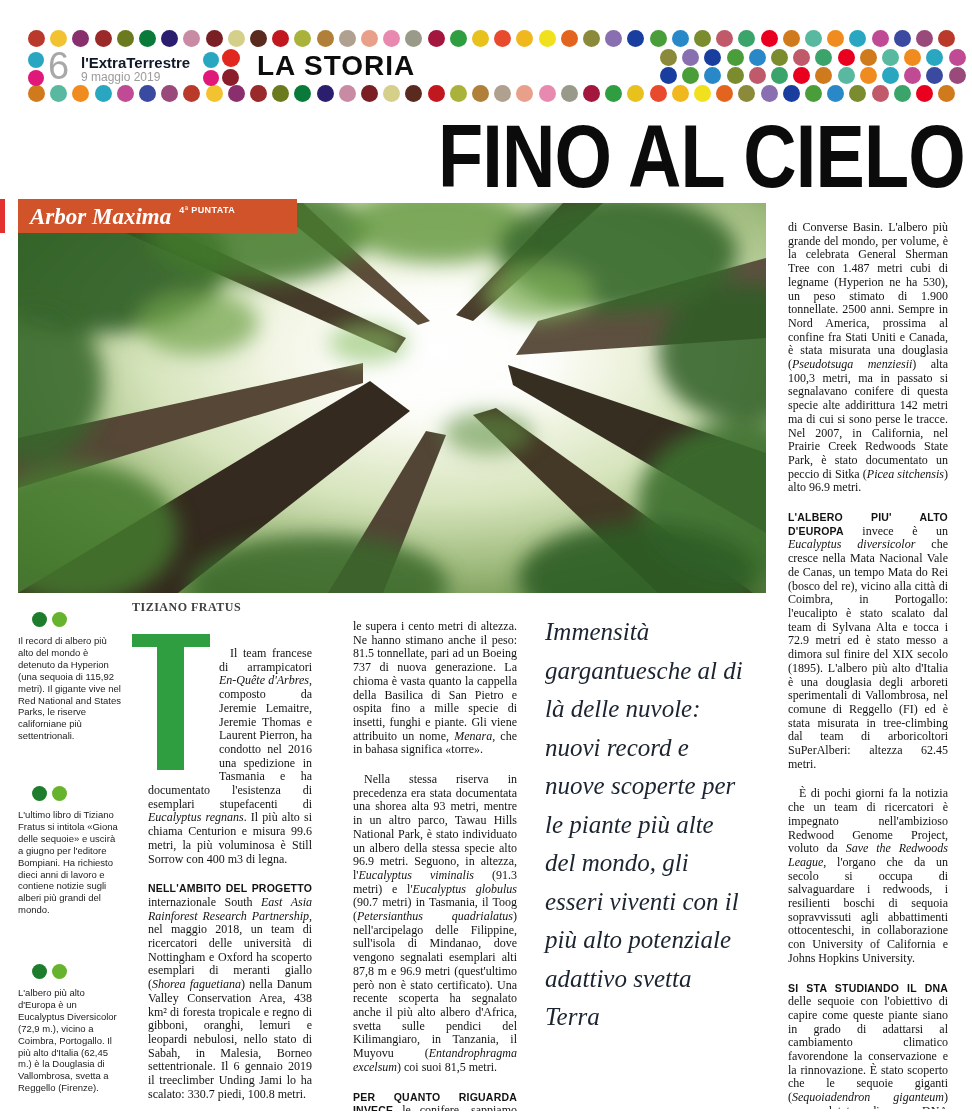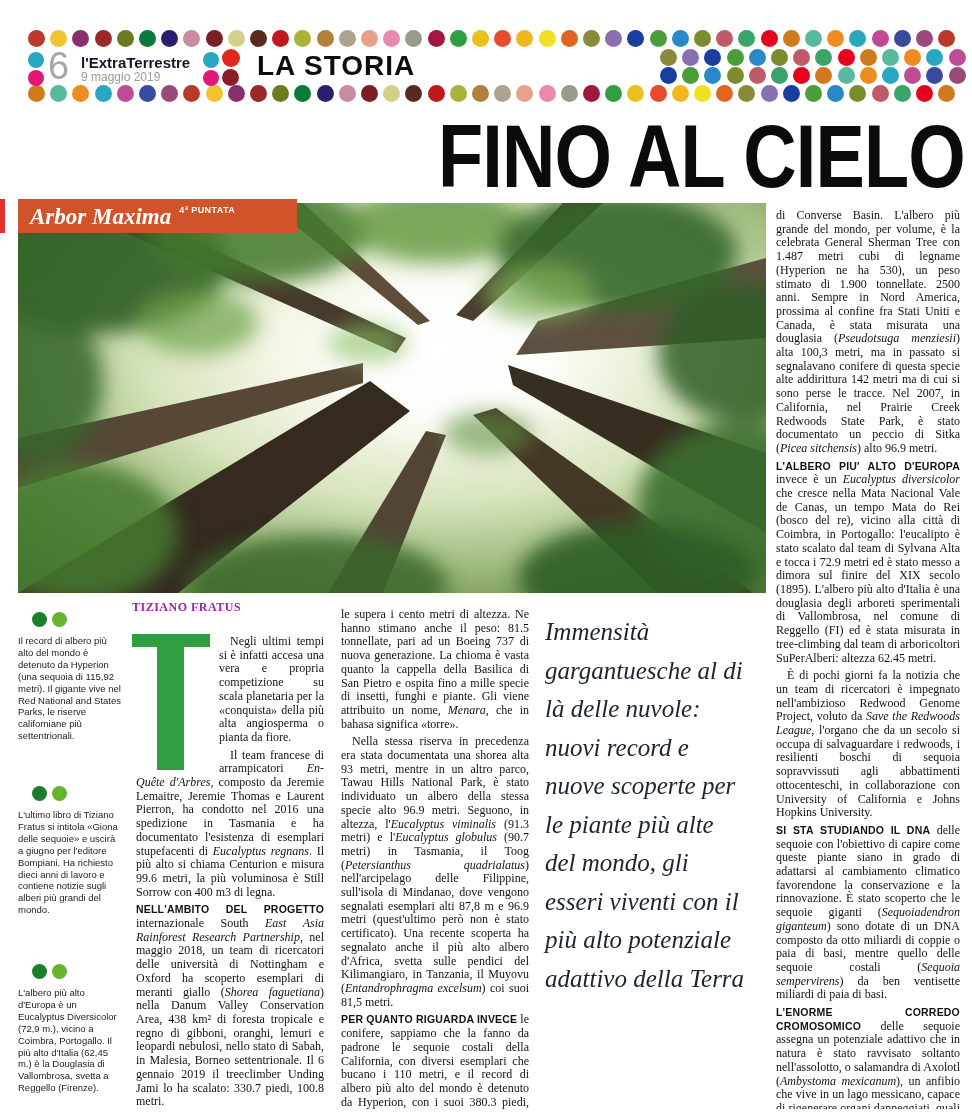--- a/index.html
+++ b/index.html
@@ -24,23 +24,23 @@
   .banner{position:absolute;left:18px;top:199px;width:279px;height:34px;display:flex;align-items:center;
           padding-left:12px;box-sizing:border-box;z-index:3}
   .bname{font:italic 700 23px/1 "Liberation Serif",serif;color:#fff}
   .bep{font:700 9px/1 "Liberation Sans",sans-serif;color:#fff;margin:-12px 0 0 8px;letter-spacing:.4px}
   
   .note{position:absolute;left:18px;width:105px;font-family:Liberation Sans, sans-serif}
   .ndots{display:flex;gap:5px;margin-left:14px}
   .sdot{width:15px;height:15px;border-radius:50%;display:inline-block}
   .note p{margin:8px 0 0;font-size:9.5px;line-height:11.9px;color:#222}
   
-  .byline{position:absolute;left:132px;top:601px;font:700 12px/1 "Liberation Serif",serif;letter-spacing:.5px;color:#a21caf}
+  .byline{position:absolute;left:132px;top:601px;font:700 12px/1 "Liberation Serif",serif;letter-spacing:.5px;color:#404040}
   .col{position:absolute;text-align:justify;font-size:12px;line-height:13.7px;overflow:hidden;color:#121212}
-  .col p{margin:4px}
+  .col p{margin:16px}
   .col p.ind{text-indent:11px}
   b.ld{font-family:"Liberation Sans",sans-serif;font-weight:700;font-size:10.5px;letter-spacing:.2px}
   .c1{left:132px;top:631px;width:196px;height:480px}
   .c2{left:337px;top:604px;width:196px;height:507px}
   .c3{left:772px;top:205px;width:192px;height:904px}
   .dcap{float:left;margin:3px 9px 2px 0}
   .quote{position:absolute;left:545px;top:613px;width:204px;
          font:italic 400 25px/38.5px "Liberation Serif",serif}
 </style>
 </head>
@@ -255,34 +255,33 @@
 
   <div class="byline">TIZIANO FRATUS</div>
 
   <div class="col c1">
     <svg class="dcap" width="78" height="136" viewBox="0 0 78 136">
       <g fill="#2f9e41">
         <rect x="0" y="0" width="78" height="13"></rect>
         <rect x="25" y="0" width="27" height="136"></rect>
       </g>
     </svg>
-    <p class="ind">Negli ultimi tempi si è infatti accesa una vera e propria competizione su scala planetaria per la «conquista» della più alta angiosperma o pianta da fiore.</p>
     <p class="ind">Il team francese di arrampicatori <i>En-Quête d'Arbres</i>, composto da Jeremie Lemaitre, Jeremie Thomas e Laurent Pierron, ha condotto nel 2016 una spedizione in Tasmania e ha documentato l'esistenza di esemplari stupefacenti di <i>Eucalyptus regnans</i>. Il più alto si chiama Centurion e misura 99.6 metri, la più voluminosa è Still Sorrow con 400 m3 di legna.</p>
     <p><b class="ld">NELL'AMBITO DEL PROGETTO</b> internazionale South <i>East Asia Rainforest Research Partnership</i>, nel maggio 2018, un team di ricercatori delle università di Nottingham e Oxford ha scoperto esemplari di meranti giallo (<i>Shorea faguetiana</i>) nella Danum Valley Conservation Area, 438 km² di foresta tropicale e regno di gibboni, oranghi, lemuri e leopardi nebulosi, nello stato di Sabah, in Malesia, Borneo settentrionale. Il 6 gennaio 2019 il treeclimber Unding Jami lo ha scalato: 330.7 piedi, 100.8 metri.</p>
 
   </div>
 
   <div class="col c2">
     <p>le supera i cento metri di altezza. Ne hanno stimano anche il peso: 81.5 tonnellate, pari ad un Boeing 737 di nuova generazione. La chioma è vasta quanto la cappella della Basilica di San Pietro e ospita fino a mille specie di insetti, funghi e piante. Gli viene attribuito un nome, <i>Menara</i>, che in bahasa significa «torre».</p>
     <p class="ind">Nella stessa riserva in precedenza era stata documentata una shorea alta 93 metri, mentre in un altro parco, Tawau Hills National Park, è stato individuato un albero della stessa specie alto 96.9 metri. Seguono, in altezza, l'<i>Eucalyptus viminalis</i> (91.3 metri) e l'<i>Eucalyptus globulus</i> (90.7 metri) in Tasmania, il Toog (<i>Petersianthus quadrialatus</i>) nell'arcipelago delle Filippine, sull'isola di Mindanao, dove vengono segnalati esemplari alti 87,8 m e 96.9 metri (quest'ultimo però non è stato certificato). Una recente scoperta ha segnalato anche il più alto albero d'Africa, svetta sulle pendici del Kilimangiaro, in Tanzania, il Muyovu (<i>Entandrophragma excelsum</i>) coi suoi 81,5 metri.</p>
     <p><b class="ld">PER QUANTO RIGUARDA INVECE</b> le conifere, sappiamo che la fanno da padrone le sequoie costali della California, con diversi esemplari che bucano i 110 metri, e il record di albero più alto del mondo è detenuto da Hyperion, con i suoi 380.3 piedi, ovvero 115.92 metri; questo titano cresce nei Redwood National and States Parks, le riserve californiane più settentrionali.</p>
 
   </div>
 
-  <div class="quote" style="color: rgb(27, 36, 48);">Immensità gargantuesche al di là delle nuvole: nuovi record e nuove scoperte per le piante più alte del mondo, gli esseri viventi con il più alto potenziale adattivo della Terra</div>
+  <div class="quote" style="color: rgb(27, 36, 48);">Immensità gargantuesche al di là delle nuvole: nuovi record e nuove scoperte per le piante più alte del mondo, gli esseri viventi con il più alto potenziale adattivo svetta Terra</div>
 
   <div class="col c3">
     <p>di Converse Basin. L'albero più grande del mondo, per volume, è la celebrata General Sherman Tree con 1.487 metri cubi di legname (Hyperion ne ha 530), un peso stimato di 1.900 tonnellate. 2500 anni. Sempre in Nord America, prossima al confine fra Stati Uniti e Canada, è stata misurata una douglasia (<i>Pseudotsuga menziesii</i>) alta 100,3 metri, ma in passato si segnalavano conifere di questa specie alte addirittura 142 metri ma di cui si sono perse le tracce. Nel 2007, in California, nel Prairie Creek Redwoods State Park, è stato documentato un peccio di Sitka (<i>Picea sitchensis</i>) alto 96.9 metri.</p>
     <p><b class="ld">L'ALBERO PIU' ALTO D'EUROPA</b> invece è un <i>Eucalyptus diversicolor</i> che cresce nella Mata Nacional Vale de Canas, un tempo Mata do Rei (bosco del re), vicino alla città di Coimbra, in Portogallo: l'eucalipto è stato scalato dal team di Sylvana Alta e tocca i 72.9 metri ed è stato messo a dimora sul finire del XIX secolo (1895). L'albero più alto d'Italia è una douglasia degli arboreti sperimentali di Vallombrosa, nel comune di Reggello (FI) ed è stata misurata in tree-climbing dal team di arboricoltori SuPerAlberi: altezza 62.45 metri.</p>
     <p class="ind">È di pochi giorni fa la notizia che un team di ricercatori è impegnato nell'ambizioso Redwood Genome Project, voluto da <i>Save the Redwoods League</i>, l'organo che da un secolo si occupa di salvaguardare i redwoods, i resilienti boschi di sequoia sopravvissuti agli abbattimenti ottocenteschi, in collaborazione con University of California e Johns Hopkins University.</p>
     <p><b class="ld">SI STA STUDIANDO IL DNA</b> delle sequoie con l'obiettivo di capire come queste piante siano in grado di adattarsi al cambiamento climatico favorendone la conservazione e la rinnovazione. È stato scoperto che le sequoie giganti (<i>Sequoiadendron giganteum</i>) sono dotate di un DNA composto da otto miliardi di coppie o paia di basi, mentre quello delle sequoie costali (<i>Sequoia sempervirens</i>) da ben ventisette miliardi di paia di basi.</p>
     <p><b class="ld">L'ENORME CORREDO CROMOSOMICO</b> delle sequoie assegna un potenziale adattivo che in natura è stato ravvisato soltanto nell'assolotto, o salamandra di Axolotl (<i>Ambystoma mexicanum</i>), un anfibio che vive in un lago messicano, capace di rigenerare organi danneggiati, quali cervello, polmoni e arti.</p>
 
   </div>
 

